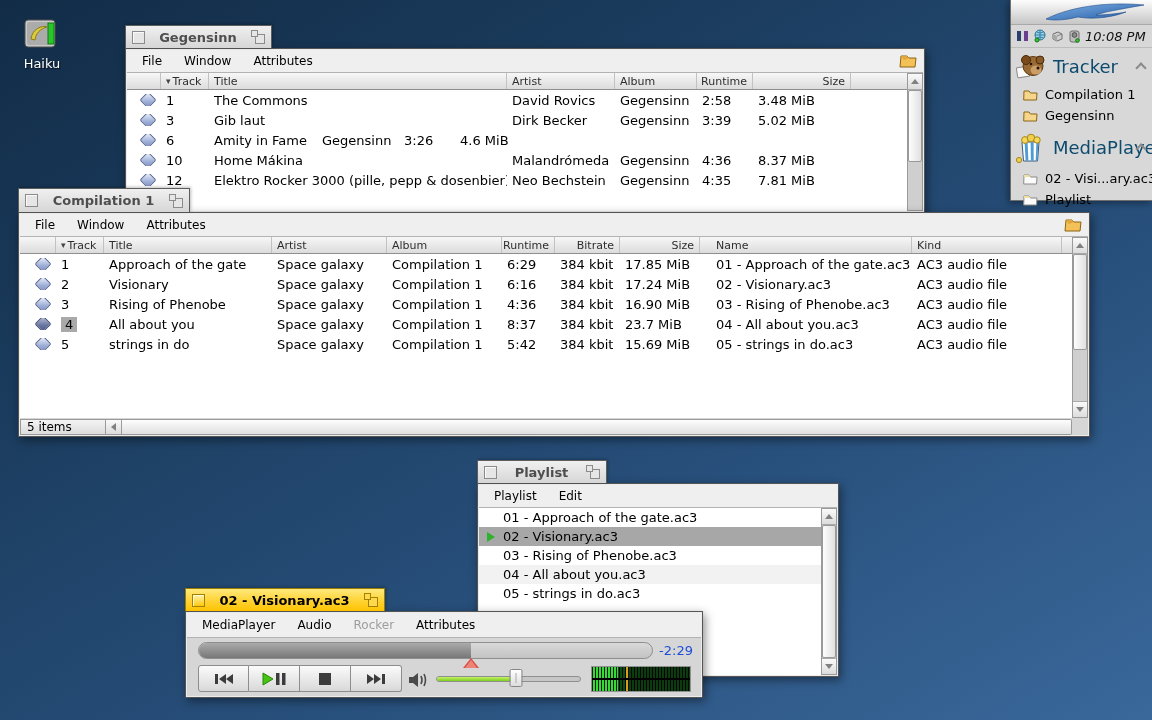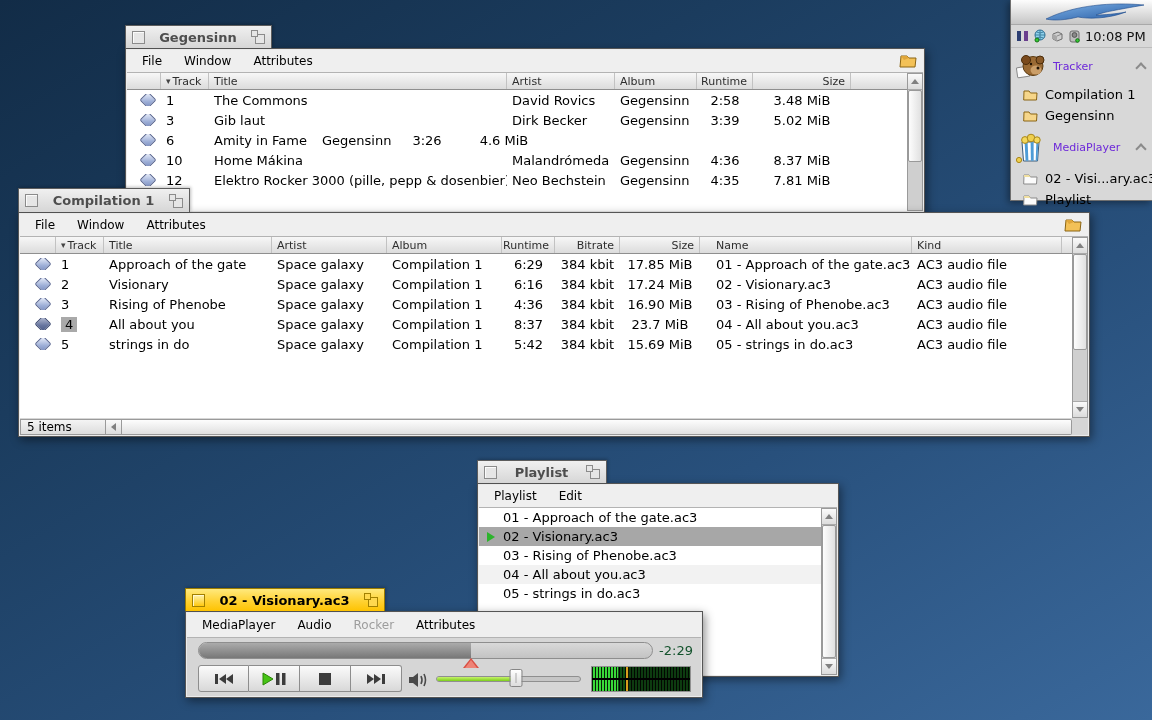--- a/index.html
+++ b/index.html
@@ -41,21 +41,21 @@
   .listarea{position:absolute;left:1px;top:24px;right:17px;background:#fff;overflow:hidden;}
   .listhead{display:flex;height:17px;background:linear-gradient(#f7f7f7,#dcdcdc);
             border-bottom:1px solid #8f8f8f;font-size:11px;color:#2e2e2e;box-sizing:border-box;}
   .hcol{box-sizing:border-box;height:100%;display:flex;align-items:center;padding:0 5px;
         border-right:1px solid #c2c2c2;flex:none;white-space:nowrap;overflow:hidden;}
   .hcol.r{justify-content:flex-end;}
   .hcol.fill{flex:1;border-right:none;}
   .sortglyph{font-size:9px;margin-right:2px;color:#444;}
   .trow{display:flex;height:20px;align-items:center;font-size:13px;background:#fff;}
   .tcell{box-sizing:border-box;padding:0 5px;white-space:nowrap;overflow:hidden;flex:none;}
-  .tcell.r{text-align:center;}
+  .tcell.r{text-align:left;}
   .iconcell{display:flex;justify-content:flex-end;align-items:center;padding-right:7px;}
   .diamond{width:10px;height:10px;flex:none;transform:rotate(45deg);border-radius:2px;
            background:linear-gradient(135deg,#eef2fc,#9fb0d8 60%,#7c8fc0);border:1px solid #57648f;}
   .diamond.sel{background:linear-gradient(135deg,#b9c0d6,#67759f 60%,#4d5c88);border-color:#39466e;}
   .trackno.sel{background:#a9a9a9;padding:0 4px;}
 
   
   .g-icon{width:34px;} .g-track{width:48px;} .g-title{width:298px;} .g-artist{width:108px;}
   .g-album{width:82px;} .g-runtime{width:56px;} .g-size{width:98px;}
   
@@ -92,21 +92,21 @@
 
   
   .mp-progress{position:absolute;left:12px;top:30px;width:455px;height:17px;border-radius:9px;
                background:linear-gradient(#d9d9d9,#c3c3c3);border:1px solid #8e8e8e;overflow:hidden;box-sizing:border-box;}
   .mp-fill{height:100%;background:linear-gradient(#ababab,#777);}
   .mp-markerlayer{position:absolute;left:12px;top:46px;width:455px;height:10px;pointer-events:none;}
   .mp-marker{position:absolute;top:0;transform:translateX(-50%);width:0;height:0;
              border-left:8px solid transparent;border-right:8px solid transparent;border-bottom:10px solid #d84f44;}
   .mp-marker:after{content:"";position:absolute;left:-6px;top:2px;width:0;height:0;
              border-left:6px solid transparent;border-right:6px solid transparent;border-bottom:8px solid #ee8477;}
-  .mp-time{position:absolute;right:9px;top:31px;font-size:13px;color:#14532d;}
+  .mp-time{position:absolute;right:9px;top:31px;font-size:13px;color:#1d4ed8;}
   .mp-btnrow{position:absolute;left:12px;top:53px;display:flex;}
   .mp-btn{width:51px;height:27px;box-sizing:border-box;border:1px solid #8d8d8d;border-left:none;
           background:linear-gradient(#fbfbfb,#d8d8d8);display:flex;align-items:center;justify-content:center;}
   .mp-btn:first-child{border-left:1px solid #8d8d8d;border-radius:3px 0 0 3px;}
   .mp-btn:last-child{border-radius:0 3px 3px 0;}
   .mp-speaker{position:absolute;left:222px;top:59px;}
   .mp-volwrap{position:absolute;left:250px;top:56px;width:145px;height:20px;}
   .mp-voltrack{position:absolute;left:0;top:8px;width:100%;height:6px;border-radius:3px;
                background:#c6c6c6;border:1px solid #8f8f8f;overflow:hidden;box-sizing:border-box;}
   .mp-volfill{height:100%;background:linear-gradient(#c6f26a,#7ccf1b);}
@@ -119,35 +119,46 @@
            linear-gradient(90deg,#39d839 0 27%,#0e4d12 27% 35%,#d89f1c 35% 38%,#0d3b10 38% 100%);
          position:absolute;}
   .mp-vu:after{content:"";position:absolute;left:0;right:0;top:11px;height:2px;background:#000;}
 
   
   .deskbar{position:absolute;left:1010px;top:0;width:142px;height:201px;background:#d8d8d8;
            border-left:1px solid #6e6e6e;border-bottom:1px solid #6e6e6e;box-sizing:border-box;
            box-shadow:-2px 2px 7px rgba(0,0,0,.4);z-index:50;}
   .db-leaf{height:24px;background:linear-gradient(#fdfdfd,#c6c6c6);border-bottom:1px solid #a9a9a9;position:relative;}
   .db-tray{height:22px;display:flex;align-items:center;gap:3px;padding:0 3px 0 5px;border-bottom:1px solid #bdbdbd;}
-  .db-clock{margin-left:auto;font-size:13px;color:#111;white-space:nowrap;}
+  .db-clock{margin-left:auto;font-size:13px;color:#111;white-space:nowrap;font-style:italic;}
   .db-handle{width:3px;align-self:stretch;margin-left:3px;border-left:2px dotted #9a9a9a;}
   .db-apphead{display:flex;align-items:center;gap:8px;padding:2px 2px 2px 4px;position:relative;}
-  .db-applabel{font-size:11px;color:#6d28d9;}
+  .db-applabel{font-size:18px;color:#0c4a6e;}
   .db-chevron{position:absolute;right:7px;top:50%;width:6px;height:6px;border-left:2px solid #8b8b8b;
               border-top:2px solid #8b8b8b;transform:translateY(-25%) rotate(45deg);}
   .db-item{display:flex;align-items:center;gap:7px;height:21px;padding-left:12px;font-size:13px;white-space:nowrap;overflow:hidden;}
 
   svg{display:block;}
 </style>
 </head>
 <body>
 
 <div class="desktop">
 
+  <div class="dicon" style="left:12px;top:14px;">
+    <span>
+      <svg width="46" height="42" viewBox="0 0 46 42" style="margin:0 auto;">
+        <rect x="6" y="6" width="30" height="27" rx="3" fill="#c9c9c9" stroke="#4e4e4e"></rect>
+        <rect x="8" y="8" width="22" height="23" rx="2" fill="#ababab"></rect>
+        <rect x="29" y="9" width="6" height="21" fill="#2cc42c" stroke="#0c7a0c"></rect>
+        <path d="M12 25 C13 15,23 11,28 13 C21 15,17 19,16 26 Z" fill="#d9cb3a" stroke="#8a7a14"></path>
+      </svg>
+    </span>
+    <span class="lbl">Haiku</span>
+  </div>
 
   <div style="position:absolute;z-index:1;">
     <div class="wtab inactive" style="left:125px;top:25px;width:147px;">
       <span class="closebox"></span>
       <span class="wtitle">Gegensinn</span>
       <span class="zoombox">
           <i class="big"></i>
           <i class="small"></i>
         </span>
     </div>

